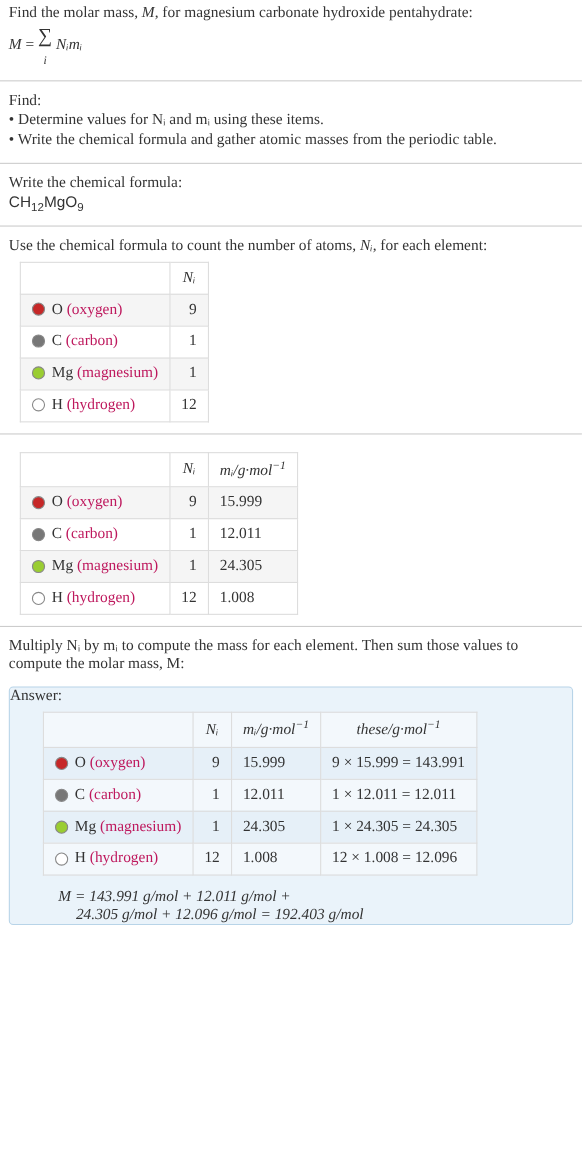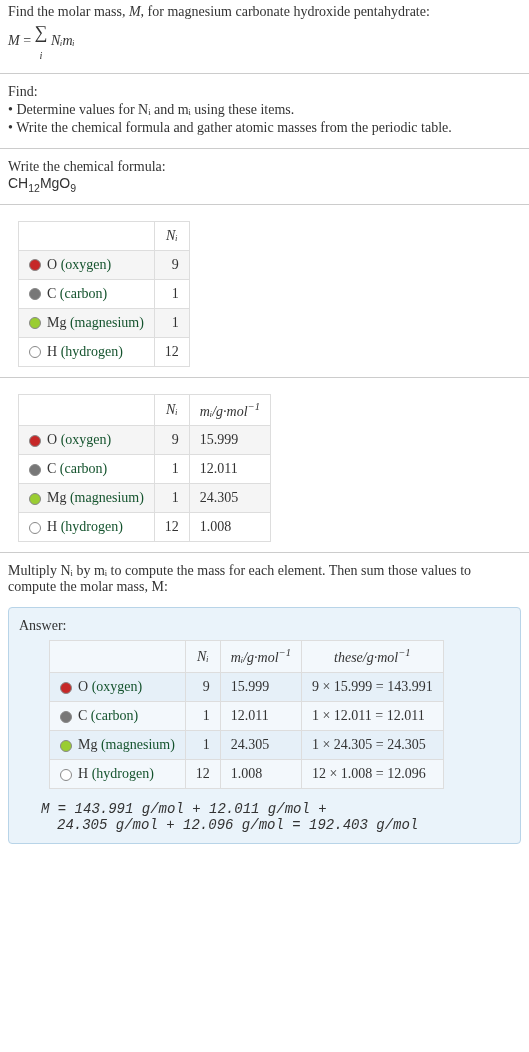--- a/index.html
+++ b/index.html
@@ -52,26 +52,25 @@
 }
 .dot {
   display: inline-block;
   width: 10px;
   height: 10px;
   border-radius: 50%;
   margin-right: 6px;
   vertical-align: middle;
   border: 1px solid #888;
 }
-.gray { color: #14532d; }
+.gray { color: #be185d; }
 .answer-box {
   border: 1px solid #b8d4e8;
   background: #eaf3fa;
   border-radius: 4px;
-  padding: 10px;
   margin: 8px;
 }
 .answer-box table.data th, .answer-box table.data td {
   background: #f3f8fc;
 }
 .answer-box table.data tr:nth-child(even) td {
   background: #e6f0f8;
 }
 table.data tr:nth-child(even) td {
   background: #f5f5f5;
@@ -109,20 +108,23 @@
 <div class="section">
   <div>Write the chemical formula:</div>
   <div class="chem">
     <span>CH</span><span class="sub">12</span><span>MgO</span><span class="sub">9</span>
   </div>
 </div>
 
 <div class="divider"></div>
 
 <div class="section">
+  <div>
+    <span>Use the chemical formula to count the number of atoms, </span><span class="formula">Nᵢ</span><span>, for each element:</span>
+  </div>
   <table class="data">
     <tbody>
         <tr>
       <th></th>
       <th><span class="formula">Nᵢ</span></th>
     </tr>
     <tr>
       <td><span class="dot" style="background:#c62828"></span><span>O <span class="gray">(oxygen)</span></span></td>
       <td class="num">9</td>
     </tr>
@@ -211,17 +213,17 @@
       <td>1 × 24.305 = 24.305</td>
     </tr>
     <tr>
       <td><span class="dot" style="background:#ffffff"></span><span>H <span class="gray">(hydrogen)</span></span></td>
       <td class="num">12</td>
       <td>1.008</td>
       <td>12 × 1.008 = 12.096</td>
     </tr>
   </tbody>
     </table>
-  <div style="margin-left:22px; margin-top:12px;font-family:Liberation Mono, monospace;">
+  <div style="margin-left:44px; margin-top:12px;">
     <div class="formula">M = 143.991 g/mol + 12.011 g/mol +</div>
     <div class="formula" style="margin-left:16px;">24.305 g/mol + 12.096 g/mol = 192.403 g/mol</div>
   </div>
 </div>
 
 </body></html>

